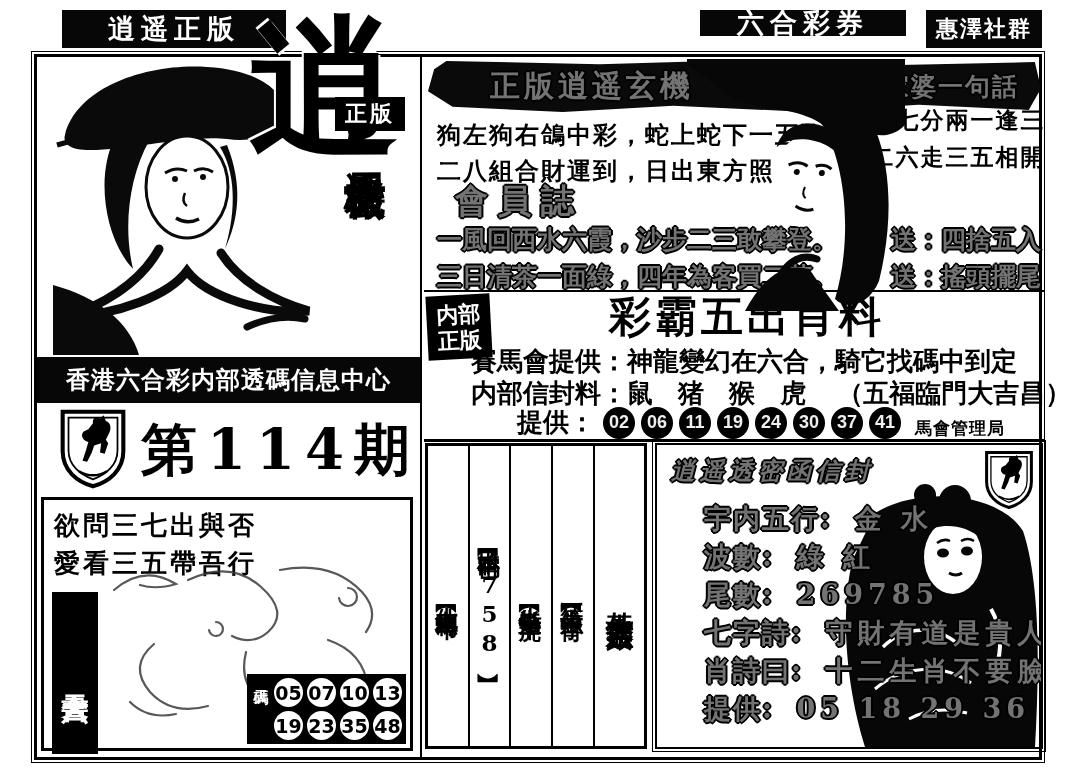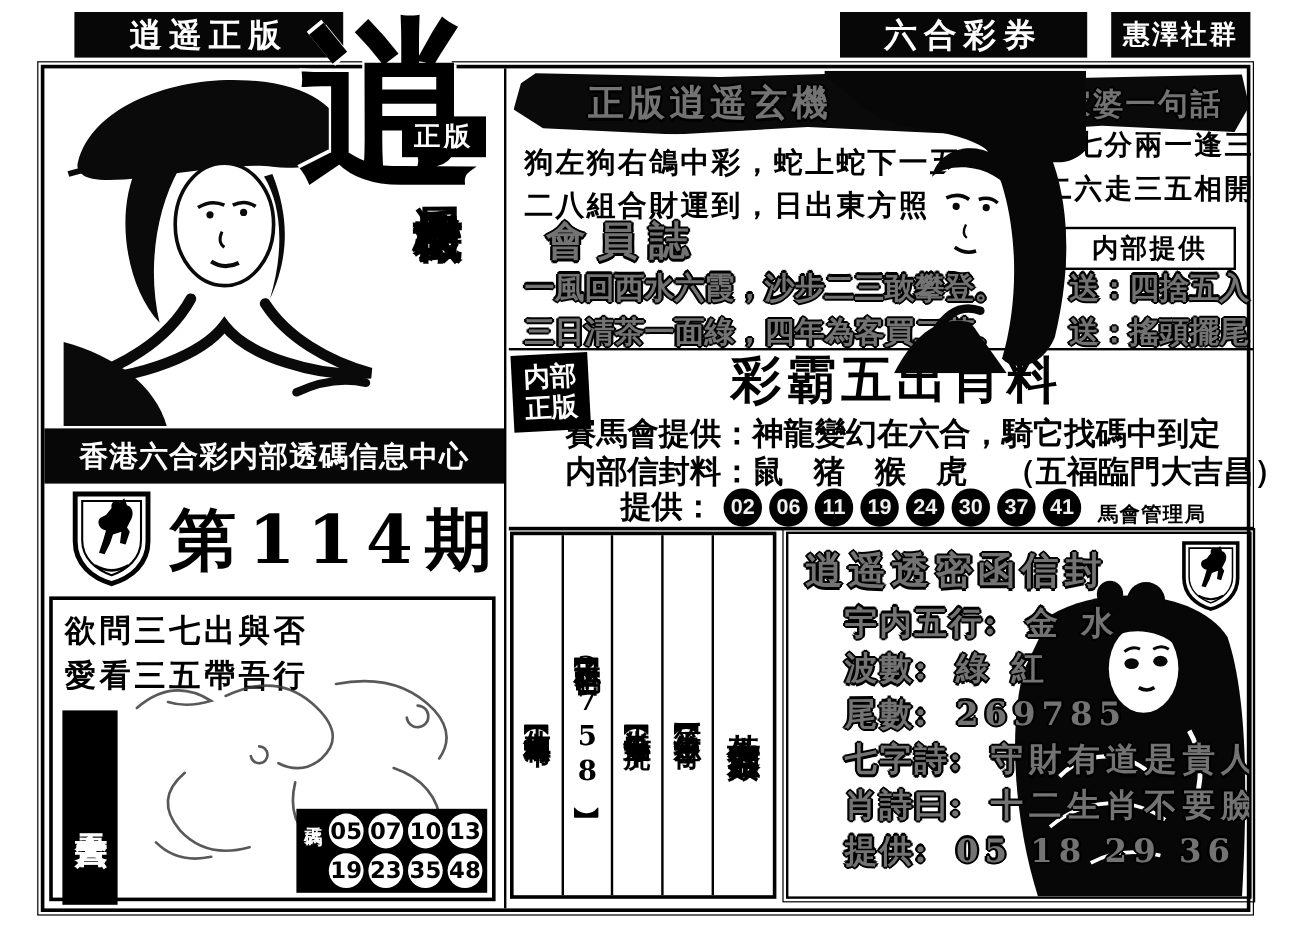--- a/index.html
+++ b/index.html
@@ -65,33 +65,33 @@
   #cb-auth{font-size:17px;font-weight:bold;align-self:flex-end;margin-left:10px;letter-spacing:1px;}
   
   #lingqian{left:388px;top:386px;width:222px;height:306px;border:3px solid #000;box-sizing:border-box;
             display:flex;}
   .lq-col{border-right:2px solid #000;writing-mode:vertical-rl;text-orientation:upright;
           flex:1;display:flex;align-items:center;justify-content:center;
           font-size:23px;font-weight:bold;letter-spacing:2px;}
   .lq-col:last-child{border-right:none;font-size:28px;flex:1.25;}
   #envelope{left:618px;top:386px;width:388px;height:306px;border:2px solid #000;box-sizing:border-box;
             outline:1px solid #000;outline-offset:2px;overflow:hidden;}
-  #envtitle{left:14px;top:10px;font-size:31px;letter-spacing:5px;z-index:3;}
+  #envtitle{left:14px;top:10px;font-size:24px;letter-spacing:5px;z-index:3;font-style:italic;}
   #shield2{right:6px;top:4px;z-index:4;}
   #womanbr{right:0;top:34px;z-index:1;}
   .env-row{left:14px;z-index:3;font-size:27px;white-space:nowrap;}
   .env-row .lbl{letter-spacing:2px;margin-right:14px;margin-left:33px;}
   .env-row .val{letter-spacing:5px;}
   svg{display:block;}
 </style>
 </head>
 <body>
 
 <div class="abs banner" style="left:62px;top:10px;width:224px;height:38px;font-size:27px;">逍遥正版</div>
-<div class="abs banner" style="left:700px;top:10px;width:206px;height:38px;font-size:27px;">六合彩券</div>
+<div class="abs banner" style="left:700px;top:10px;width:206px;height:26px;font-size:27px;">六合彩券</div>
 <div class="abs banner" style="left:926px;top:10px;width:116px;height:38px;font-size:22px;letter-spacing:2px;">惠澤社群</div>
 
 <div id="frame">
 
   <svg class="abs" style="left:0;top:0;" width="300" height="300" viewBox="0 0 300 300">
     <path d="M28,78 C40,30 110,6 170,10 C225,13 252,38 246,60 C242,76 220,86 190,82 C150,77 70,98 40,92 C30,90 26,84 28,78 Z" fill="#0a0a0a"></path>
     <path d="M20,88 C80,70 150,62 205,70" stroke="#0a0a0a" stroke-width="5" fill="none"></path>
     <ellipse cx="150" cy="130" rx="41" ry="51" fill="#fff" stroke="#0a0a0a" stroke-width="3"></ellipse>
     <path d="M128,116 q11,-7 22,-2" stroke="#0a0a0a" stroke-width="3" fill="none"></path>
     <path d="M157,114 q10,-5 19,1" stroke="#0a0a0a" stroke-width="3" fill="none"></path>
@@ -180,21 +180,20 @@
       <path d="M119,128 q-3,8 2,11" stroke="#070707" stroke-width="2" fill="none"></path>
       <path d="M112,148 q9,5 18,1" stroke="#070707" stroke-width="3" fill="none"></path>
     </g>
     <path d="M92,218 q16,-26 38,-18" stroke="#070707" stroke-width="7" fill="none" stroke-linecap="round"></path>
     <path d="M58,252 C78,214 100,204 122,210 L152,252 Z" fill="#070707"></path>
   </svg>
 
   <div class="abs" id="sidebox">
     <div class="side-line">二七分兩一逢三</div>
     <div class="side-line" style="margin-top:6px;">二六走三五相開</div>
-    <div id="sideframe">内部提供</div>
   </div>
 
   <div class="abs ot" id="memtitle">會員誌</div>
   <div class="abs mem-line" style="top:166px;">
     <span class="ot">一風回西水六霞，沙步二三敢攀登。</span>
     <span class="ot">送：四捨五入</span>
   </div>
   <div class="abs mem-line" style="top:203px;">
     <span class="ot">三日清茶一面綠，四年為客買二花。</span>
     <span class="ot">送：搖頭擺尾</span>

